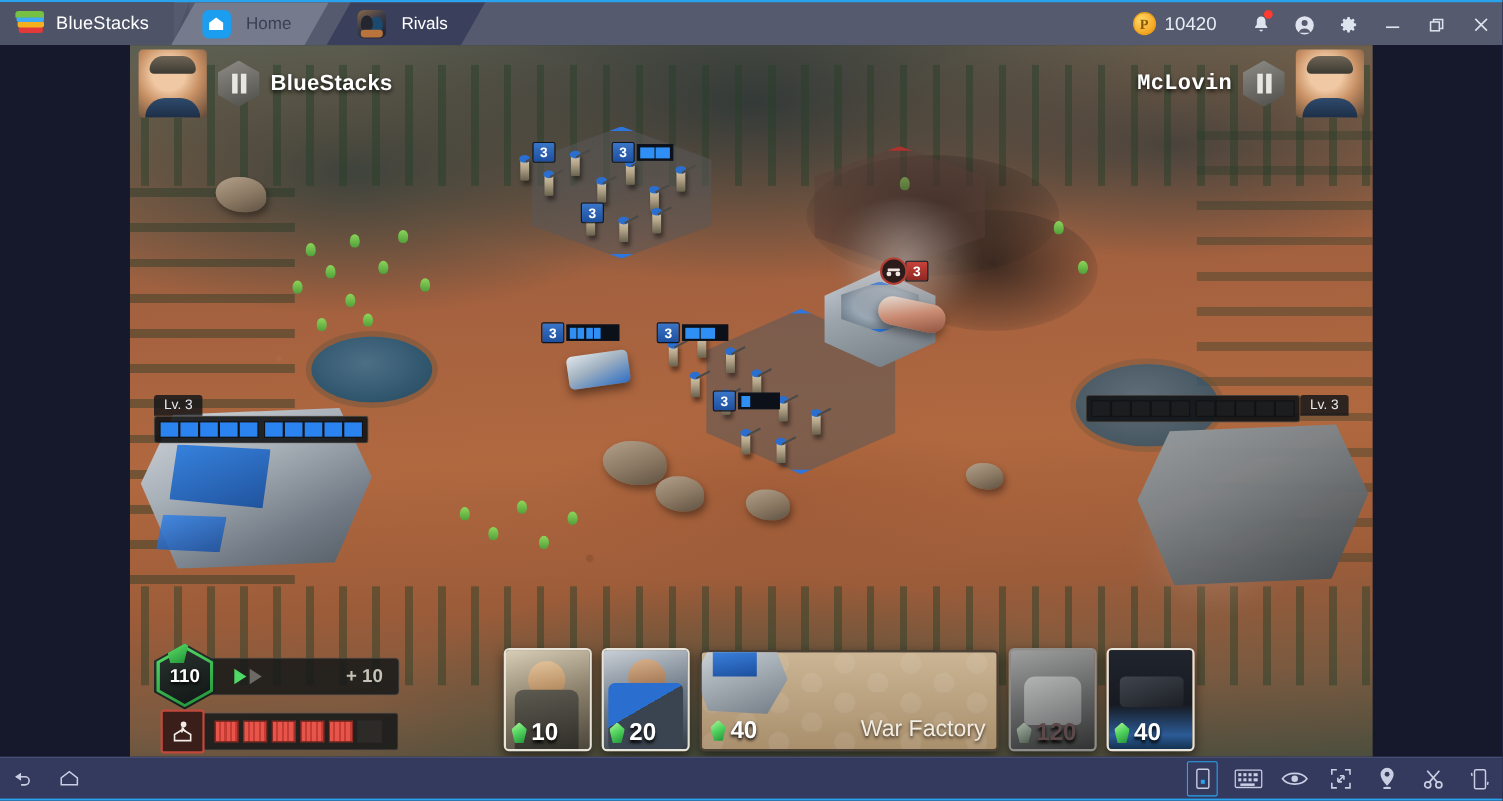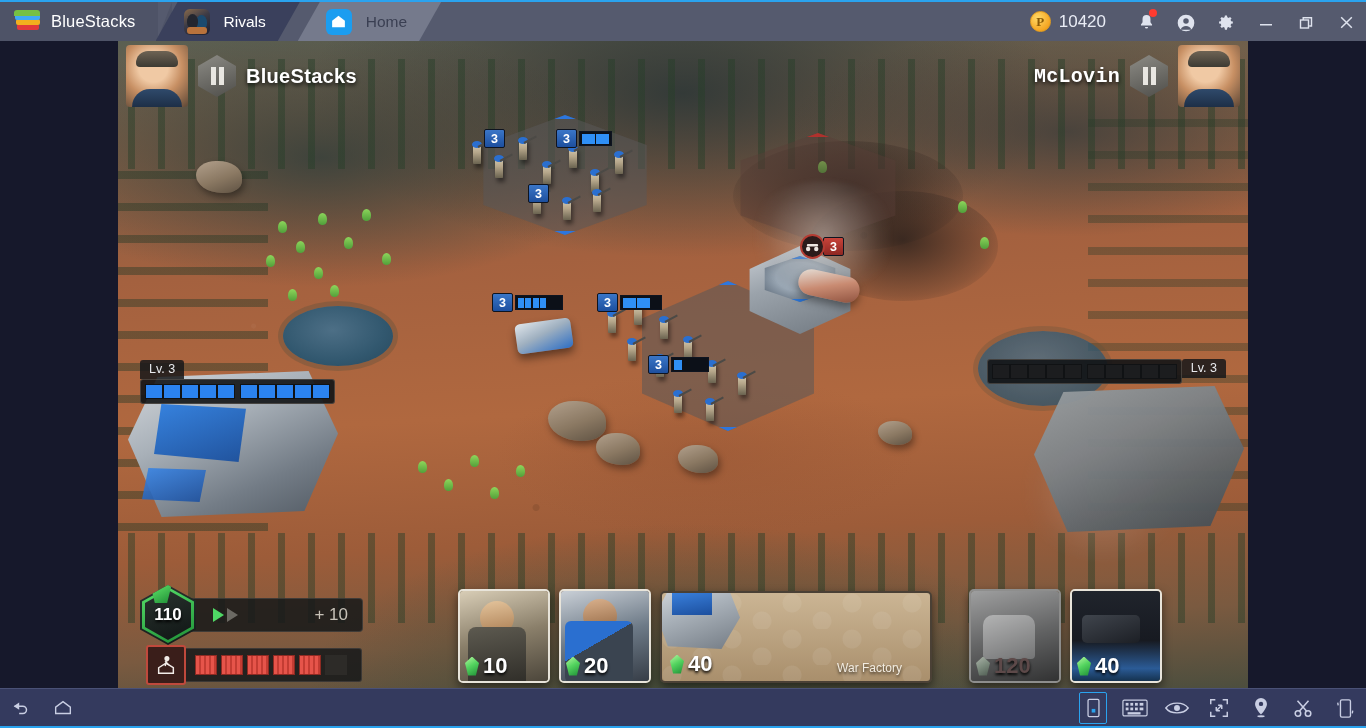--- a/index.html
+++ b/index.html
@@ -370,21 +370,21 @@
     margin-left:-18px; padding:6px 14px 6px 34px;
     background: rgba(22,24,26,.86);
     border-radius:4px; min-width:185px;
     border:1px solid rgba(90,85,80,.5);
   }
   .res-fill-track{
     height:16px; background:#4d453c; border-radius:2px; overflow:hidden; margin-bottom:5px;
     width:160px;
   }
   .res-fill{ height:100%; background: linear-gradient(180deg,#64e878,#31b64b); }
-  .res-rate{ display:flex; align-items:center; color:#b5b0a6; font-size:15px; }
+  .res-rate{ display:flex; align-items:center; color:#b5b0a6; font-size:15px;font-weight:bold; }
   .tri{ width:0;height:0;border-style:solid;border-width:7px 0 7px 11px; margin-right:3px;}
   .tri.on{ border-color: transparent transparent transparent #4fd865; }
   .tri.off{ border-color: transparent transparent transparent #6c6a64; }
   .res-rate .plus{ margin-left:auto; color:#c7c2b8; font-size:17px; }
 
   .deploy-panel{ position:absolute; left:28px; bottom:4px; display:flex; align-items:center; }
   .deploy-icon{
     width:40px; height:40px; background:#3a1e1a; border:2px solid #c0493c;
     border-radius:3px; display:flex;align-items:center;justify-content:center;
     color:#f2ece8; z-index:2;
@@ -392,21 +392,21 @@
   .deploy-track{
     margin-left:-4px; padding:6px 12px; background: rgba(22,24,26,.86);
     border-radius:3px; display:flex; gap:4px; min-width:180px;
     border:1px solid rgba(90,85,80,.45);
   }
   .deploy-cell{ width:22px; height:20px; background: repeating-linear-gradient(90deg,#e6544a 0 3px,#c43c33 3px 5px); border:1px solid #8e2a22;}
   .deploy-cell.empty{ background:#2d2b28; border-color:#2d2b28;}
 
   .cards{ position:absolute; left:340px; bottom:6px; display:flex; align-items:flex-end; gap:9px;}
   .card{
-    width:92px; height:94px; border-radius:5px; position:relative;
+    width:80px; height:94px; border-radius:5px; position:relative;
     border:2px solid #e8e4da; overflow:hidden;
     box-shadow: 0 4px 10px rgba(0,0,0,.5);
   }
   .card .art{ position:absolute; inset:0; }
   .card .cost{
     position:absolute; left:5px; bottom:2px; right:4px;
     display:flex; align-items:center; gap:4px;
   }
   .cost-gem{
     width:14px; height:19px;
@@ -424,22 +424,22 @@
   }
   .card.wide .hexpattern{
     position:absolute; inset:0;
     background-image:
       radial-gradient(circle at 10px 10px, rgba(255,255,255,.10) 0 9px, transparent 10px),
       radial-gradient(circle at 40px 28px, rgba(255,255,255,.10) 0 9px, transparent 10px);
     background-size: 60px 36px;
     opacity:.8;
   }
   .card.wide .name{
-    position:absolute; right:28px; bottom:6px; color:#f2ece1;
-    font-size:12px; text-shadow:0 2px 3px rgba(0,0,0,.7);
+    position:absolute; right:10px; bottom:6px; color:#f2ece1;
+    font-size:21px; text-shadow:0 2px 3px rgba(0,0,0,.7);
   }
   .card.wide .thumb{
     position:absolute; left:-6px; top:-14px; width:84px; height:70px;
     background: linear-gradient(160deg,#dfe3e7 0%, #aab2ba 45%, #737b84 100%);
     clip-path: polygon(18% 8%, 82% 0, 100% 55%, 78% 100%, 14% 96%, 0 50%);
   }
   .card.wide .thumb::after{
     content:""; position:absolute; left:16px; top:10px; width:40px; height:26px;
     background: linear-gradient(170deg,#3d86e4,#1c4f9e);
   }
@@ -457,21 +457,21 @@
   .card.unit2 .art{ background: linear-gradient(165deg,#c9cfd6 0%, #6d7a87 50%, #363d47 100%); }
   .card.unit2 .art::before{
     content:""; position:absolute; left:22px; top:8px; width:34px; height:34px;
     border-radius:50%; background: linear-gradient(170deg,#d9b08c,#8f6440);
   }
   .card.unit2 .art::after{
     content:""; position:absolute; left:4px; top:30px; width:68px; height:62px;
     background: linear-gradient(150deg,#2a6fd0 0 40%, #3a4450 40%);
     border-radius:6px;
   }
-  .card.locked{ filter: grayscale(.85) brightness(.78); border-color:#b9b6b0;margin-left:28px; }
+  .card.locked{ filter: grayscale(.85) brightness(.78); border-color:#b9b6b0; }
   .card.locked .art{ background: linear-gradient(165deg,#c8ccd0 0%, #7c8288 50%, #3c4146 100%); }
   .card.locked .art::after{
     content:""; position:absolute; left:12px; top:24px; width:52px; height:44px;
     background: linear-gradient(160deg,#e3e6e9,#8e969d); border-radius:10px 10px 4px 4px;
   }
   .card.green .art{ background: linear-gradient(165deg,#9ce06a 0%, #5fc442 55%, #3f9c34 100%); }
   .card.green .art::after{
     content:""; position:absolute; left:10px; top:22px; width:58px; height:44px;
     background: linear-gradient(160deg,#c9a55a 0 45%, #2a6fd0 45%); border-radius:6px;
     transform: skewX(-6deg);
@@ -514,34 +514,34 @@
     <div class="brand">
       <span class="bs-logo">
         <i></i>
           <i></i>
           <i></i>
           <i></i>
       </span>
       <span class="brand-label">BlueStacks</span>
     </div>
 
-    <div class="tab tab-rivals">
-      <span class="skew-bg"></span>
-      <span class="tab-icon"></span>
-      <span class="tab-label">Rivals</span>
-    </div>
-
     <div class="tab tab-home">
       <span class="skew-bg"></span>
       <span class="tab-icon">
         <svg width="17" height="17" viewBox="0 0 24 24">
             <path d="M3 11 L12 4 L21 11 L21 20 L3 20 Z" fill="#ffffff"></path>
           </svg>
       </span>
       <span class="tab-label">Home</span>
+    </div>
+
+    <div class="tab tab-rivals">
+      <span class="skew-bg"></span>
+      <span class="tab-icon"></span>
+      <span class="tab-label">Rivals</span>
     </div>
 
     <div class="tb-spacer"></div>
 
     <div class="coin-wrap">
       <span class="coin">P</span>
       <span class="coin-amount">10420</span>
     </div>
 
     <div class="tb-icon">

